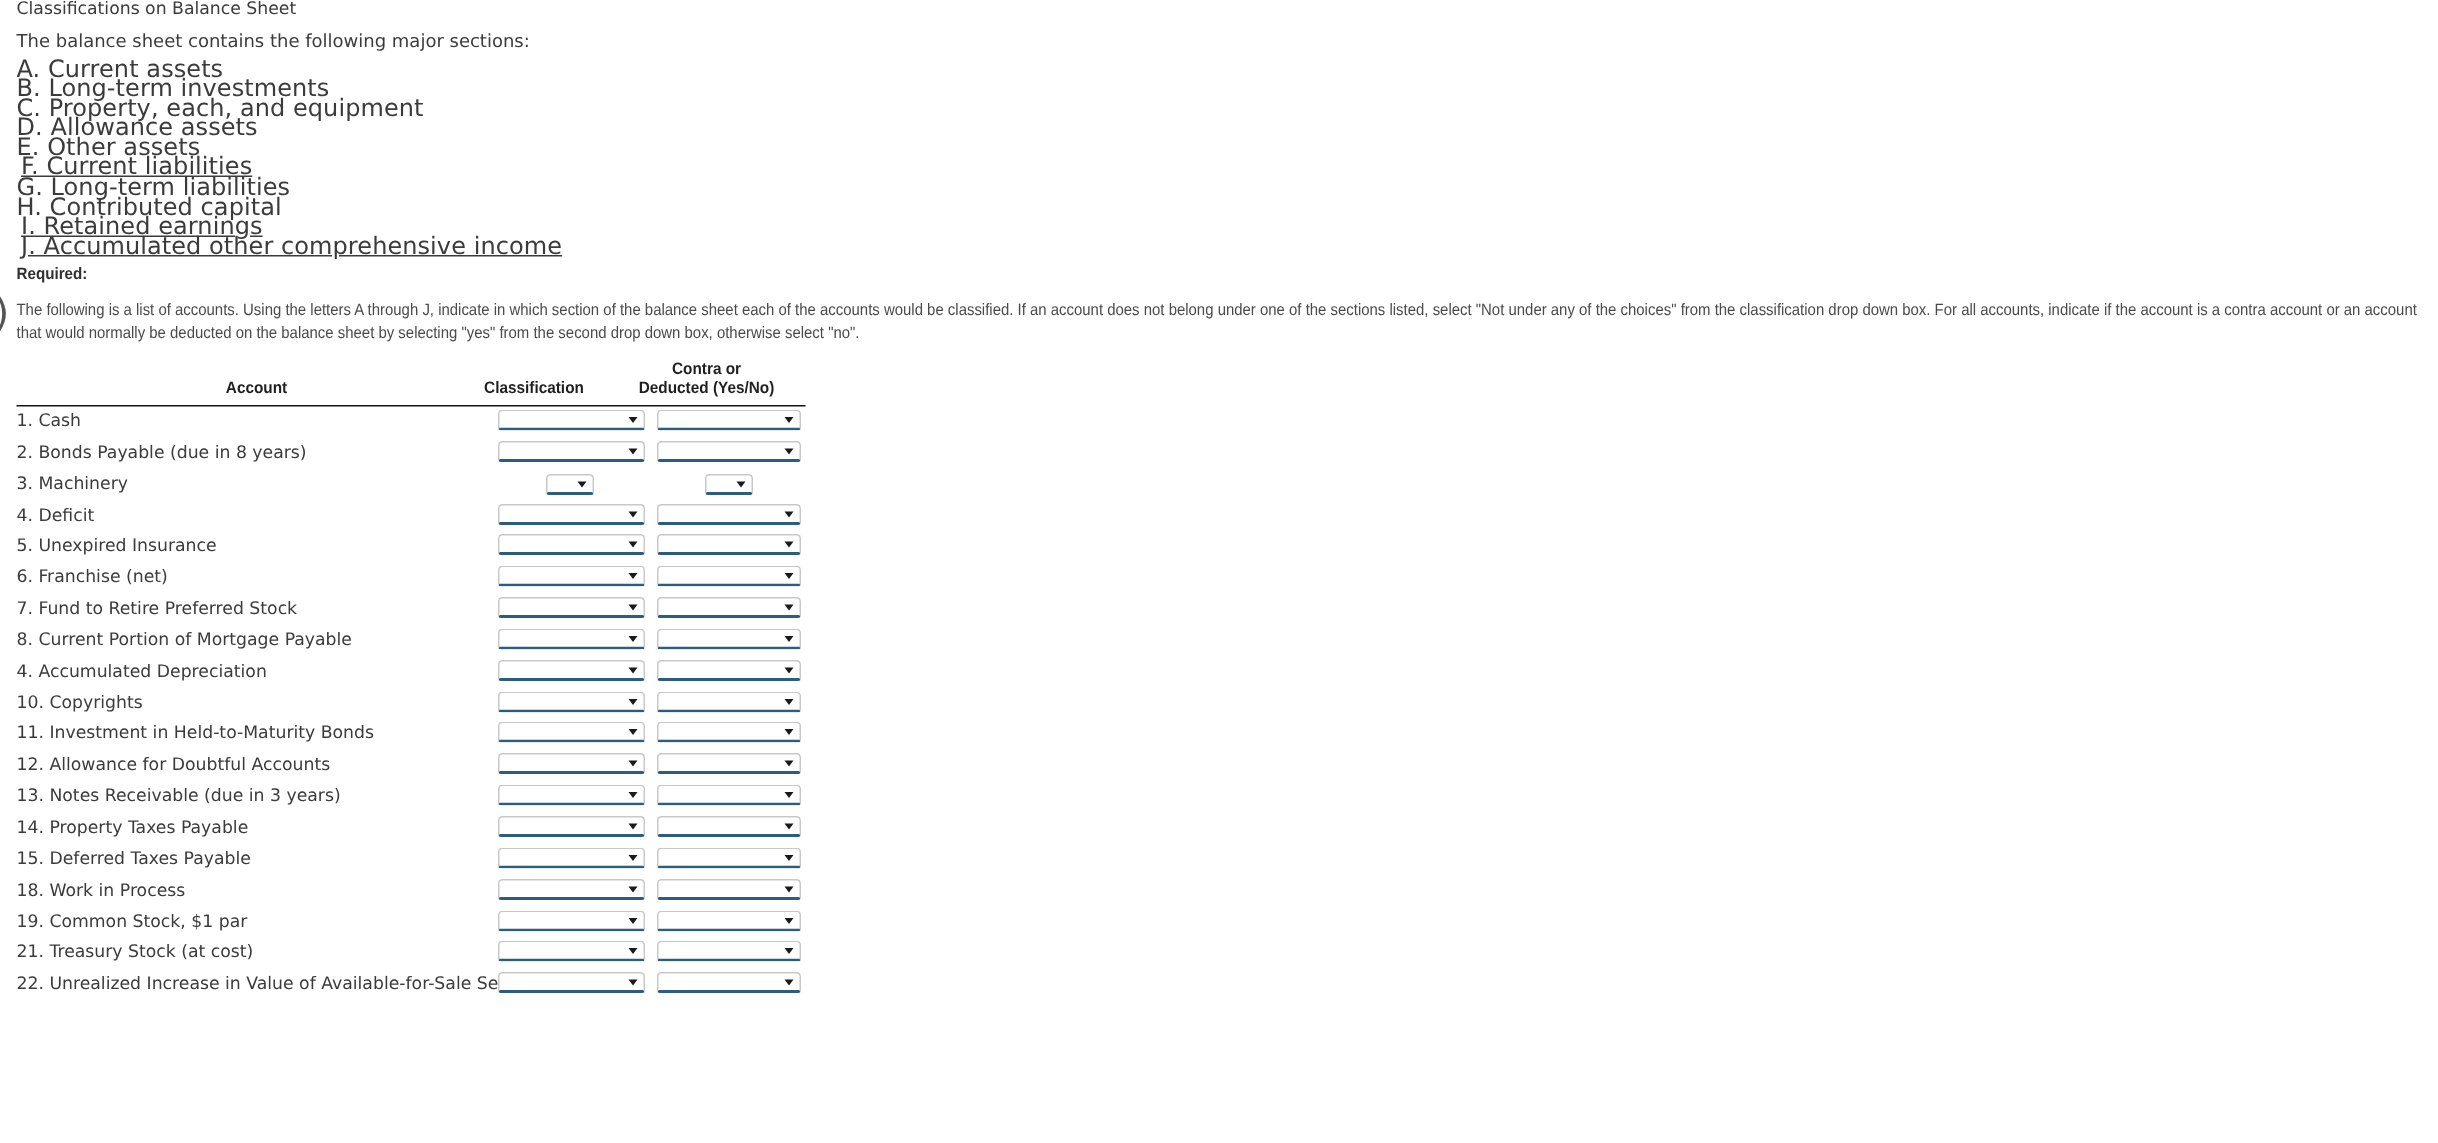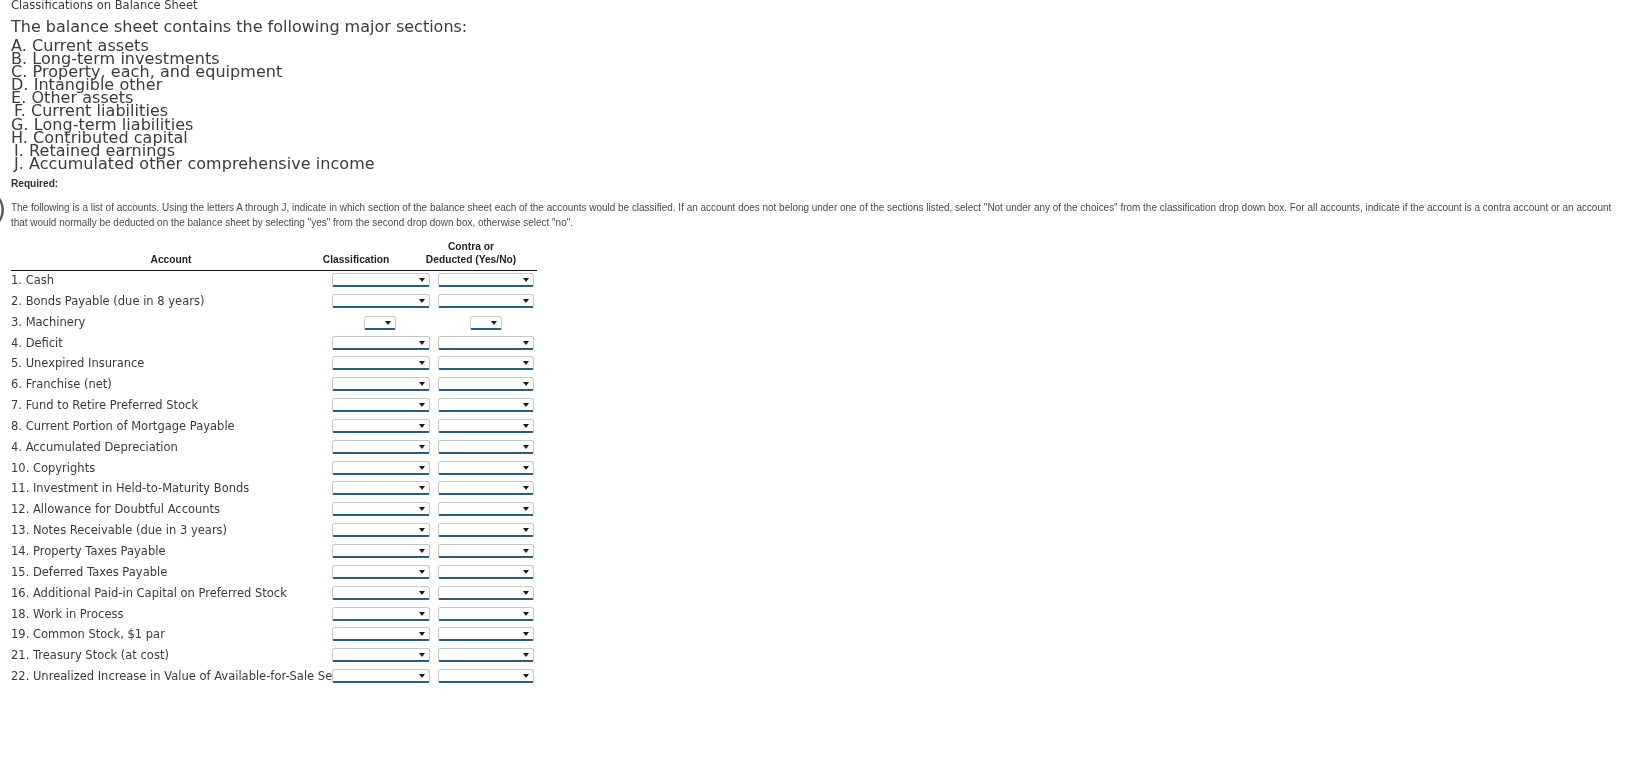--- a/index.html
+++ b/index.html
@@ -24,39 +24,39 @@
     position: absolute;
     left: 11px; top: -2px;
     font-size: 11.5px;
     line-height: 14px;
     color: #3b3b3b;
     white-space: nowrap;
   }
   .intro-lead {
     position: absolute;
     left: 11px; top: 20px;
-    font-size: 16px;
+    font-size: 12px;
     line-height: 14px;
     color: #3b3b3b;
     white-space: nowrap;
     text-align: center;
   }
   .section-list {
     position: absolute;
     left: 11px; top: 39px;
     font-size: 16px;
     line-height: 13.1px;
     color: #3b3b3b;
   }
   .section-list .sec-item {
     white-space: nowrap;
     display: block;
     letter-spacing: 0.05px;
   }
-  .section-list .sec-item.indent { padding-left: 3px; }
+  .section-list .sec-item.indent { padding-left: 3px; text-decoration: underline; }
 
   
   .required-label {
     position: absolute;
     left: 11px; top: 177px;
     font-size: 11px;
     font-weight: bold;
     color: #2f2f2f;
     font-family: "Liberation Sans", "DejaVu Sans", sans-serif;
     font-stretch: condensed;
@@ -167,21 +167,21 @@
 
 <div class="page">
 
   <div class="intro-title">Classifications on Balance Sheet</div>
   <div class="intro-lead">The balance sheet contains the following major sections:</div>
 
   <div class="section-list">
       <span class="sec-item">A. Current assets</span>
       <span class="sec-item">B. Long-term investments</span>
       <span class="sec-item">C. Property, each, and equipment</span>
-      <span class="sec-item">D. Intangible other</span>
+      <span class="sec-item">D. Allowance assets</span>
       <span class="sec-item">E. Other assets</span>
       <span class="sec-item indent">F. Current liabilities</span>
       <span class="sec-item">G. Long-term liabilities</span>
       <span class="sec-item">H. Contributed capital</span>
       <span class="sec-item indent">I. Retained earnings</span>
       <span class="sec-item indent">J. Accumulated other comprehensive income</span>
     </div>
 
   <div class="paren-artifact">)</div>
   <div class="required-label">Required:</div>
@@ -270,25 +270,20 @@
         <div class="acct-label">14. Property Taxes Payable</div>
         <div class="ddl wide-a"><span class="ddl-value"></span><span class="arrow"></span></div>
         <div class="ddl wide-b"><span class="ddl-value"></span><span class="arrow"></span></div>
       </div>
       <div class="row">
         <div class="acct-label">15. Deferred Taxes Payable</div>
         <div class="ddl wide-a"><span class="ddl-value"></span><span class="arrow"></span></div>
         <div class="ddl wide-b"><span class="ddl-value"></span><span class="arrow"></span></div>
       </div>
       <div class="row">
-        <div class="acct-label">16. Additional Paid-in Capital on Preferred Stock</div>
-        <div class="ddl wide-a"><span class="ddl-value"></span><span class="arrow"></span></div>
-        <div class="ddl wide-b"><span class="ddl-value"></span><span class="arrow"></span></div>
-      </div>
-      <div class="row">
         <div class="acct-label">18. Work in Process</div>
         <div class="ddl wide-a"><span class="ddl-value"></span><span class="arrow"></span></div>
         <div class="ddl wide-b"><span class="ddl-value"></span><span class="arrow"></span></div>
       </div>
       <div class="row">
         <div class="acct-label">19. Common Stock, $1 par</div>
         <div class="ddl wide-a"><span class="ddl-value"></span><span class="arrow"></span></div>
         <div class="ddl wide-b"><span class="ddl-value"></span><span class="arrow"></span></div>
       </div>
       <div class="row">

